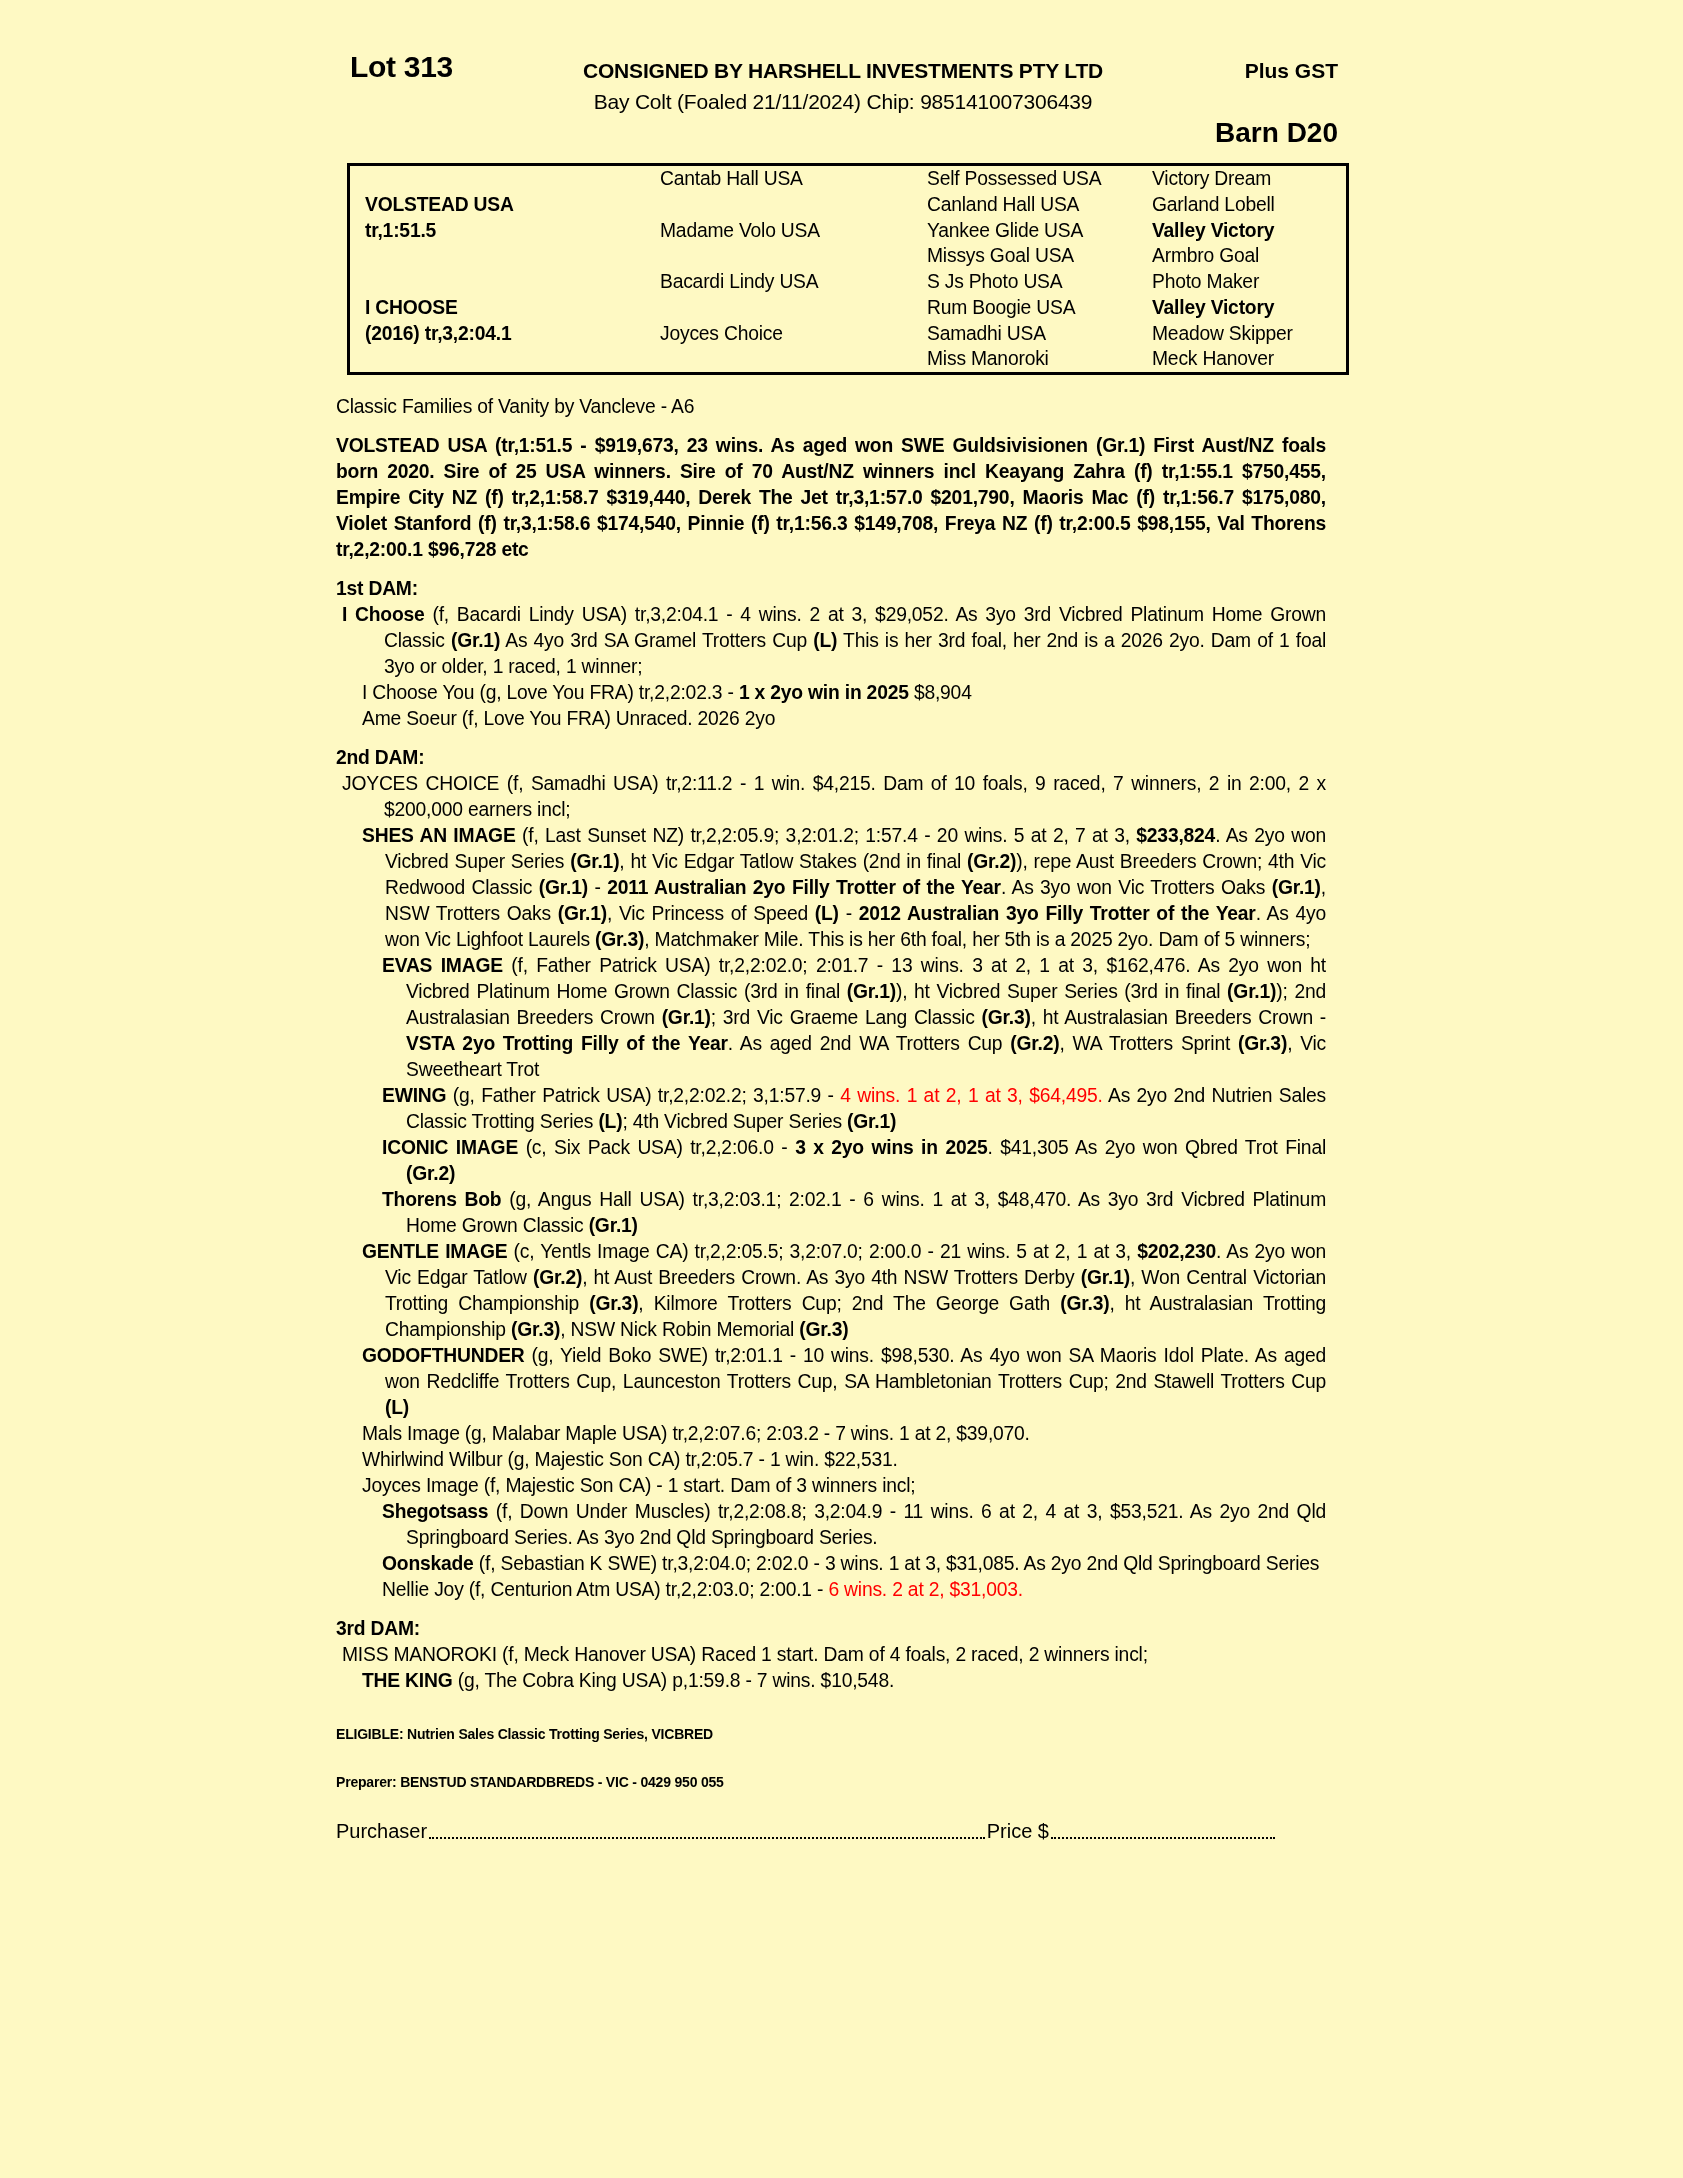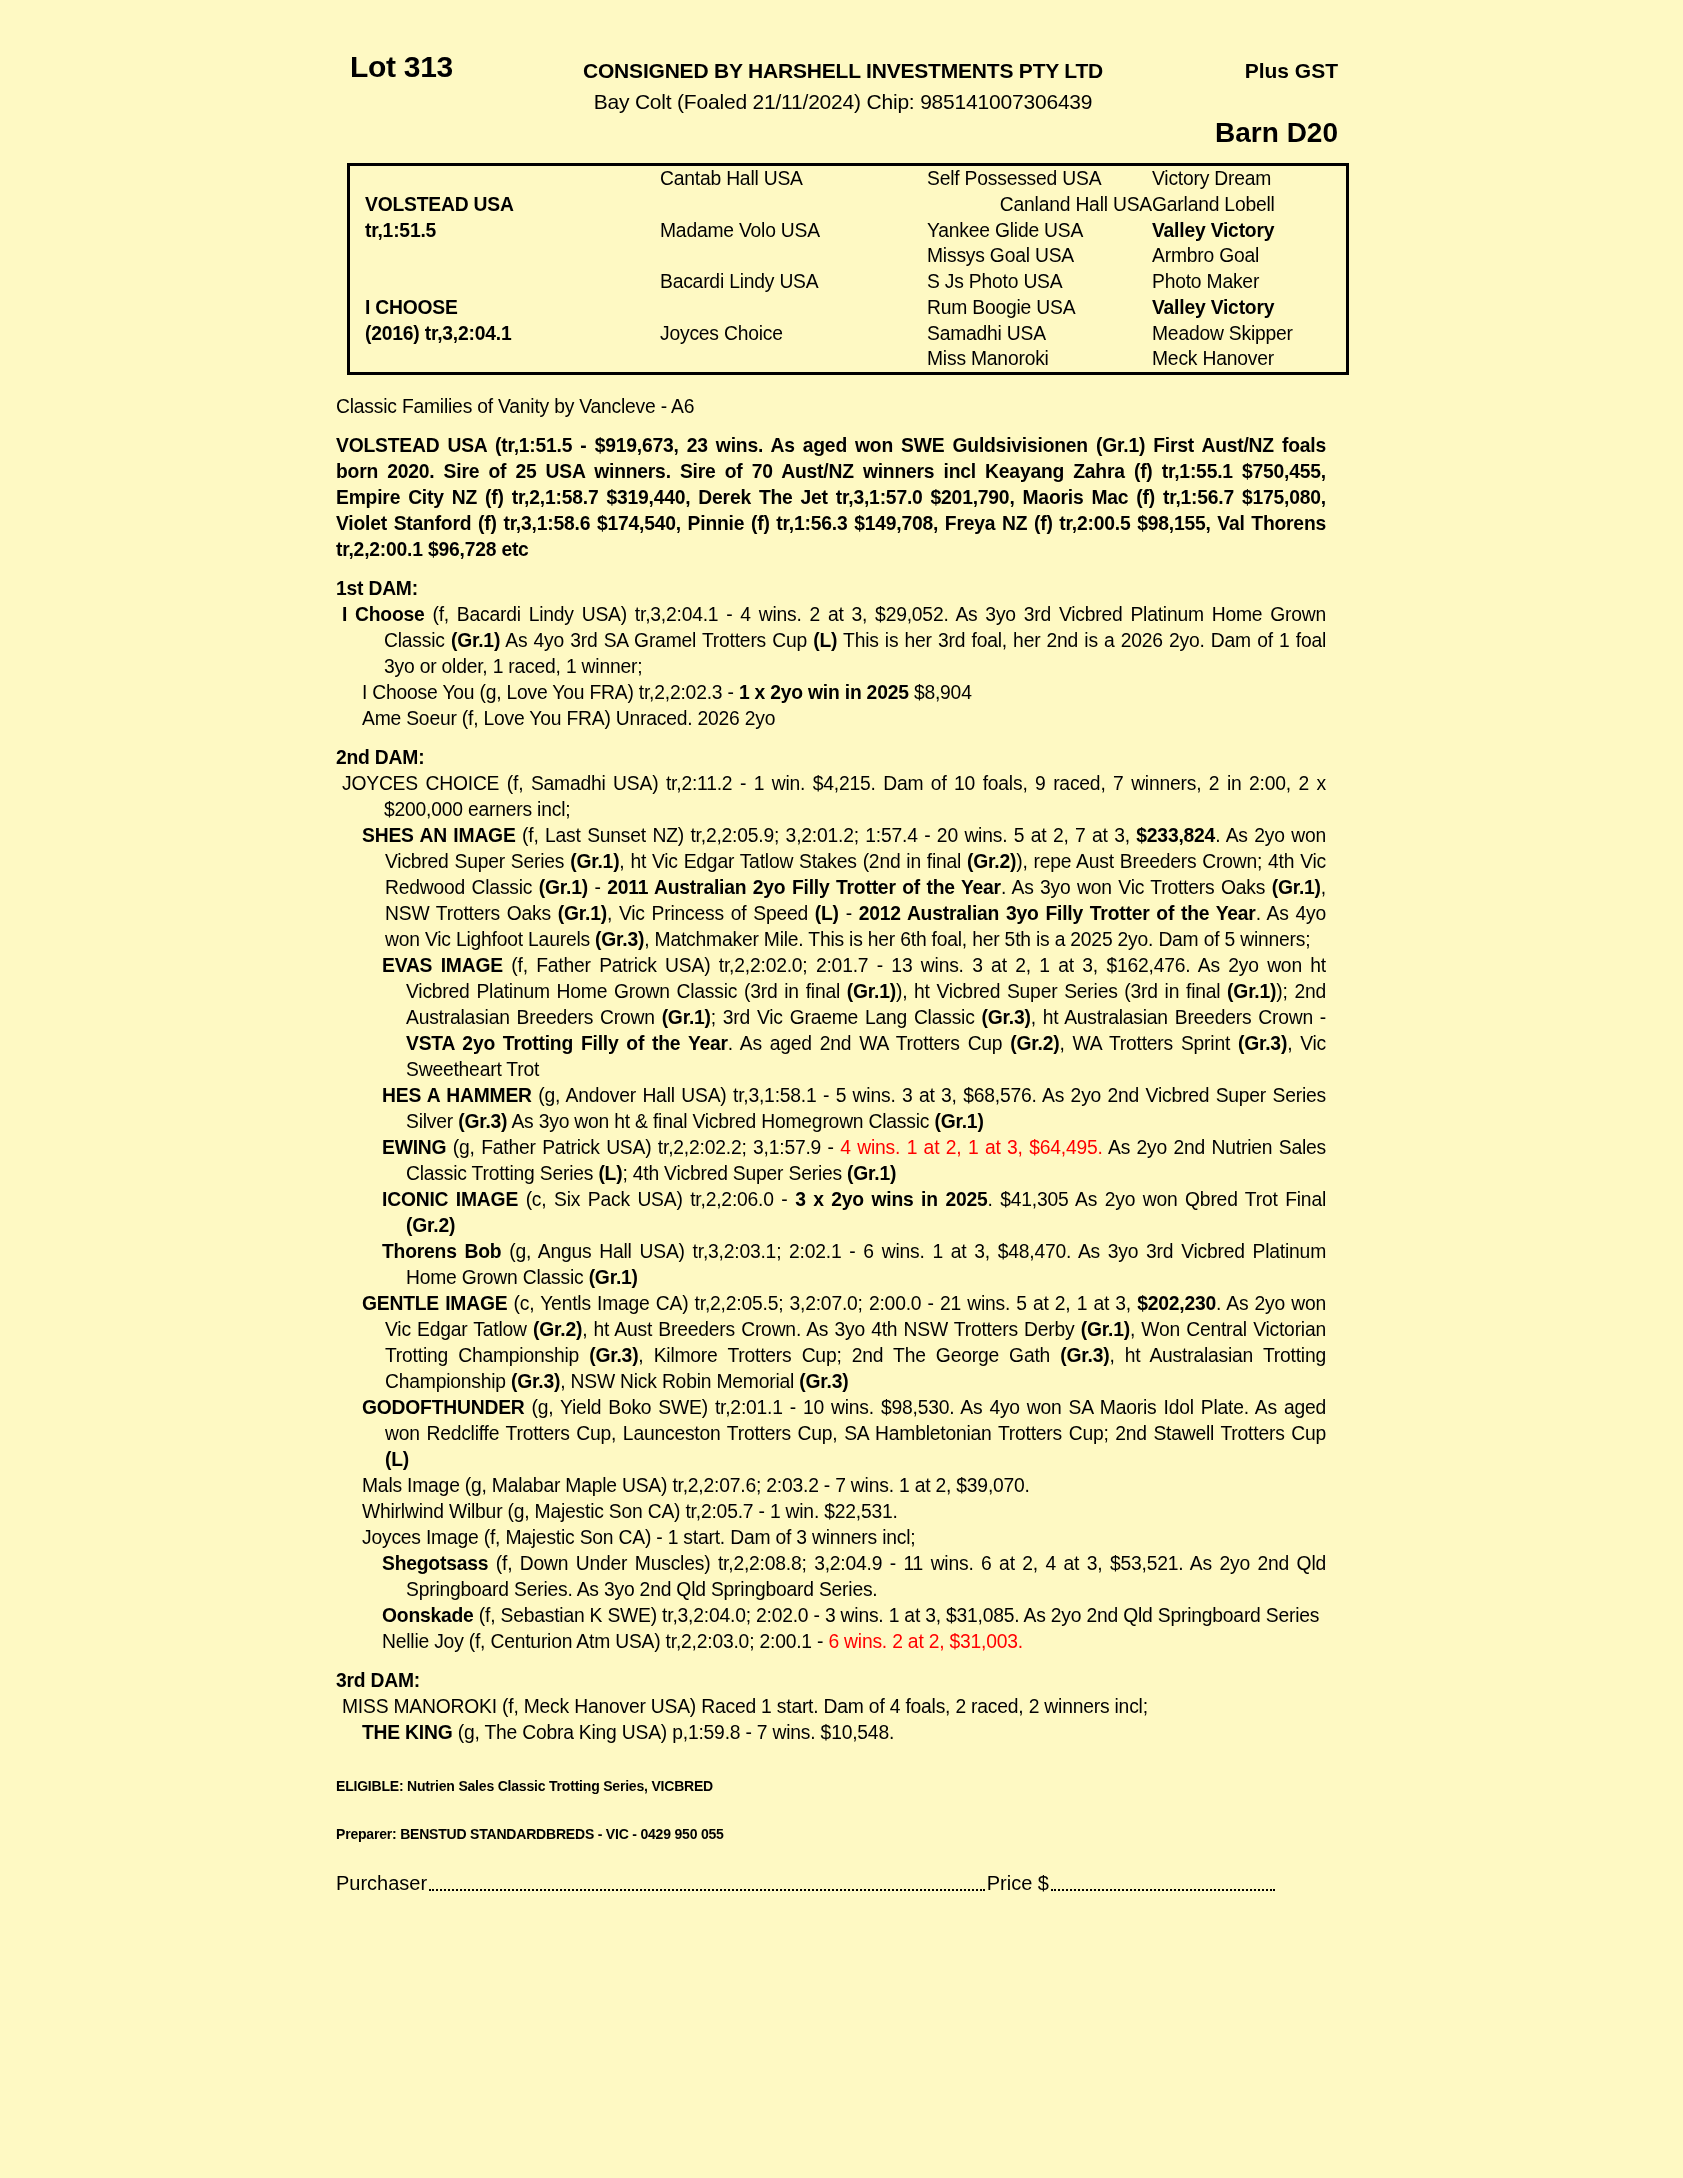--- a/index.html
+++ b/index.html
@@ -73,21 +73,21 @@
   <div class="ped-table">
       <div class="ped-cell col1 bold" style="grid-column-start: 1; grid-row-start: 2;">VOLSTEAD USA</div>
       <div class="ped-cell col1 bold" style="grid-column-start: 1; grid-row-start: 3;">tr,1:51.5</div>
       <div class="ped-cell col1 bold" style="grid-column-start: 1; grid-row-start: 6;">I CHOOSE</div>
       <div class="ped-cell col1 bold" style="grid-column-start: 1; grid-row-start: 7;">(2016) tr,3,2:04.1</div>
       <div class="ped-cell col2" style="grid-column-start: 2; grid-row-start: 1;">Cantab Hall USA</div>
       <div class="ped-cell col2" style="grid-column-start: 2; grid-row-start: 3;">Madame Volo USA</div>
       <div class="ped-cell col2" style="grid-column-start: 2; grid-row-start: 5;">Bacardi Lindy USA</div>
       <div class="ped-cell col2" style="grid-column-start: 2; grid-row-start: 7;">Joyces Choice</div>
       <div class="ped-cell col3" style="grid-column-start: 3; grid-row-start: 1;">Self Possessed USA</div>
-      <div class="ped-cell col3" style="grid-column-start: 3; grid-row-start: 2; text-align: right;">Canland Hall USA</div>
+      <div class="ped-cell col3" style="grid-column-start: 3; grid-row-start: 2;">Canland Hall USA</div>
       <div class="ped-cell col3" style="grid-column-start: 3; grid-row-start: 3;">Yankee Glide USA</div>
       <div class="ped-cell col3" style="grid-column-start: 3; grid-row-start: 4;">Missys Goal USA</div>
       <div class="ped-cell col3" style="grid-column-start: 3; grid-row-start: 5;">S Js Photo USA</div>
       <div class="ped-cell col3" style="grid-column-start: 3; grid-row-start: 6;">Rum Boogie USA</div>
       <div class="ped-cell col3" style="grid-column-start: 3; grid-row-start: 7;">Samadhi USA</div>
       <div class="ped-cell col3" style="grid-column-start: 3; grid-row-start: 8;">Miss Manoroki</div>
       <div class="ped-cell col4" style="grid-column-start: 4; grid-row-start: 1;">Victory Dream</div>
       <div class="ped-cell col4" style="grid-column-start: 4; grid-row-start: 2;">Garland Lobell</div>
       <div class="ped-cell col4 bold" style="grid-column-start: 4; grid-row-start: 3;">Valley Victory</div>
       <div class="ped-cell col4" style="grid-column-start: 4; grid-row-start: 4;">Armbro Goal</div>
@@ -102,21 +102,20 @@
         <div class="flow-line"><span>Classic Families of Vanity by Vancleve - A6</span></div>
         <div class="flow-line" style="margin-top: 13px;"><span class="bold">VOLSTEAD USA (tr,1:51.5 - $919,673, 23 wins. As aged won SWE Guldsivisionen (Gr.1) First Aust/NZ foals born 2020. Sire of 25 USA winners. Sire of 70 Aust/NZ winners incl Keayang Zahra (f) tr,1:55.1 $750,455, Empire City NZ (f) tr,2,1:58.7 $319,440, Derek The Jet tr,3,1:57.0 $201,790, Maoris Mac (f) tr,1:56.7 $175,080, Violet Stanford (f) tr,3,1:58.6 $174,540, Pinnie (f) tr,1:56.3 $149,708, Freya NZ (f) tr,2:00.5 $98,155, Val Thorens tr,2,2:00.1 $96,728 etc</span></div>
         <div class="flow-line heading" style="margin-top: 13px;"><span>1st DAM:</span></div>
         <div class="flow-line dam"><span class="bold">I Choose</span><span> (f, Bacardi Lindy USA) tr,3,2:04.1 - 4 wins. 2 at 3, $29,052. As 3yo 3rd Vicbred Platinum Home Grown Classic </span><span class="bold">(Gr.1)</span><span> As 4yo 3rd SA Gramel Trotters Cup </span><span class="bold">(L)</span><span> This is her 3rd foal, her 2nd is a 2026 2yo. Dam of 1 foal 3yo or older, 1 raced, 1 winner;</span></div>
         <div class="flow-line b1"><span>I Choose You (g, Love You FRA) tr,2,2:02.3 - </span><span class="bold">1 x 2yo win in 2025</span><span> $8,904</span></div>
         <div class="flow-line b1"><span>Ame Soeur (f, Love You FRA) Unraced. 2026 2yo</span></div>
         <div class="flow-line heading" style="margin-top: 13px;"><span>2nd DAM:</span></div>
         <div class="flow-line dam"><span>JOYCES CHOICE (f, Samadhi USA) tr,2:11.2 - 1 win. $4,215. Dam of 10 foals, 9 raced, 7 winners, 2 in 2:00, 2 x $200,000 earners incl;</span></div>
         <div class="flow-line b1"><span class="bold">SHES AN IMAGE</span><span> (f, Last Sunset NZ) tr,2,2:05.9; 3,2:01.2; 1:57.4 - 20 wins. 5 at 2, 7 at 3, </span><span class="bold">$233,824</span><span>. As 2yo won Vicbred Super Series </span><span class="bold">(Gr.1)</span><span>, ht Vic Edgar Tatlow Stakes (2nd in final </span><span class="bold">(Gr.2)</span><span>), repe Aust Breeders Crown; 4th Vic Redwood Classic </span><span class="bold">(Gr.1)</span><span> - </span><span class="bold">2011 Australian 2yo Filly Trotter of the Year</span><span>. As 3yo won Vic Trotters Oaks </span><span class="bold">(Gr.1)</span><span>, NSW Trotters Oaks </span><span class="bold">(Gr.1)</span><span>, Vic Princess of Speed </span><span class="bold">(L)</span><span> - </span><span class="bold">2012 Australian 3yo Filly Trotter of the Year</span><span>. As 4yo won Vic Lighfoot Laurels </span><span class="bold">(Gr.3)</span><span>, Matchmaker Mile. This is her 6th foal, her 5th is a 2025 2yo. Dam of 5 winners;</span></div>
         <div class="flow-line b2"><span class="bold">EVAS IMAGE</span><span> (f, Father Patrick USA) tr,2,2:02.0; 2:01.7 - 13 wins. 3 at 2, 1 at 3, $162,476. As 2yo won ht Vicbred Platinum Home Grown Classic (3rd in final </span><span class="bold">(Gr.1)</span><span>), ht Vicbred Super Series (3rd in final </span><span class="bold">(Gr.1)</span><span>); 2nd Australasian Breeders Crown </span><span class="bold">(Gr.1)</span><span>; 3rd Vic Graeme Lang Classic </span><span class="bold">(Gr.3)</span><span>, ht Australasian Breeders Crown - </span><span class="bold">VSTA 2yo Trotting Filly of the Year</span><span>. As aged 2nd WA Trotters Cup </span><span class="bold">(Gr.2)</span><span>, WA Trotters Sprint </span><span class="bold">(Gr.3)</span><span>, Vic Sweetheart Trot</span></div>
-        <div class="flow-line b2"><span class="bold">HES A HAMMER</span><span> (g, Andover Hall USA) tr,3,1:58.1 - 5 wins. 3 at 3, $68,576. As 2yo 2nd Vicbred Super Series Silver </span><span class="bold">(Gr.3)</span><span> As 3yo won ht &amp; final Vicbred Homegrown Classic </span><span class="bold">(Gr.1)</span></div>
         <div class="flow-line b2"><span class="bold">EWING</span><span> (g, Father Patrick USA) tr,2,2:02.2; 3,1:57.9 - </span><span class="red">4 wins. 1 at 2, 1 at 3, $64,495.</span><span> As 2yo 2nd Nutrien Sales Classic Trotting Series </span><span class="bold">(L)</span><span>; 4th Vicbred Super Series </span><span class="bold">(Gr.1)</span></div>
         <div class="flow-line b2"><span class="bold">ICONIC IMAGE</span><span> (c, Six Pack USA) tr,2,2:06.0 - </span><span class="bold">3 x 2yo wins in 2025</span><span>. $41,305 As 2yo won Qbred Trot Final </span><span class="bold">(Gr.2)</span></div>
         <div class="flow-line b2"><span class="bold">Thorens Bob</span><span> (g, Angus Hall USA) tr,3,2:03.1; 2:02.1 - 6 wins. 1 at 3, $48,470. As 3yo 3rd Vicbred Platinum Home Grown Classic </span><span class="bold">(Gr.1)</span></div>
         <div class="flow-line b1"><span class="bold">GENTLE IMAGE</span><span> (c, Yentls Image CA) tr,2,2:05.5; 3,2:07.0; 2:00.0 - 21 wins. 5 at 2, 1 at 3, </span><span class="bold">$202,230</span><span>. As 2yo won Vic Edgar Tatlow </span><span class="bold">(Gr.2)</span><span>, ht Aust Breeders Crown. As 3yo 4th NSW Trotters Derby </span><span class="bold">(Gr.1)</span><span>, Won Central Victorian Trotting Championship </span><span class="bold">(Gr.3)</span><span>, Kilmore Trotters Cup; 2nd The George Gath </span><span class="bold">(Gr.3)</span><span>, ht Australasian Trotting Championship </span><span class="bold">(Gr.3)</span><span>, NSW Nick Robin Memorial </span><span class="bold">(Gr.3)</span></div>
         <div class="flow-line b1"><span class="bold">GODOFTHUNDER</span><span> (g, Yield Boko SWE) tr,2:01.1 - 10 wins. $98,530. As 4yo won SA Maoris Idol Plate. As aged won Redcliffe Trotters Cup, Launceston Trotters Cup, SA Hambletonian Trotters Cup; 2nd Stawell Trotters Cup </span><span class="bold">(L)</span></div>
         <div class="flow-line b1"><span>Mals Image (g, Malabar Maple USA) tr,2,2:07.6; 2:03.2 - 7 wins. 1 at 2, $39,070.</span></div>
         <div class="flow-line b1"><span>Whirlwind Wilbur (g, Majestic Son CA) tr,2:05.7 - 1 win. $22,531.</span></div>
         <div class="flow-line b1"><span>Joyces Image (f, Majestic Son CA) - 1 start. Dam of 3 winners incl;</span></div>
         <div class="flow-line b2"><span class="bold">Shegotsass</span><span> (f, Down Under Muscles) tr,2,2:08.8; 3,2:04.9 - 11 wins. 6 at 2, 4 at 3, $53,521. As 2yo 2nd Qld Springboard Series. As 3yo 2nd Qld Springboard Series.</span></div>
         <div class="flow-line b2"><span class="bold">Oonskade</span><span> (f, Sebastian K SWE) tr,3,2:04.0; 2:02.0 - 3 wins. 1 at 3, $31,085. As 2yo 2nd Qld Springboard Series</span></div>

